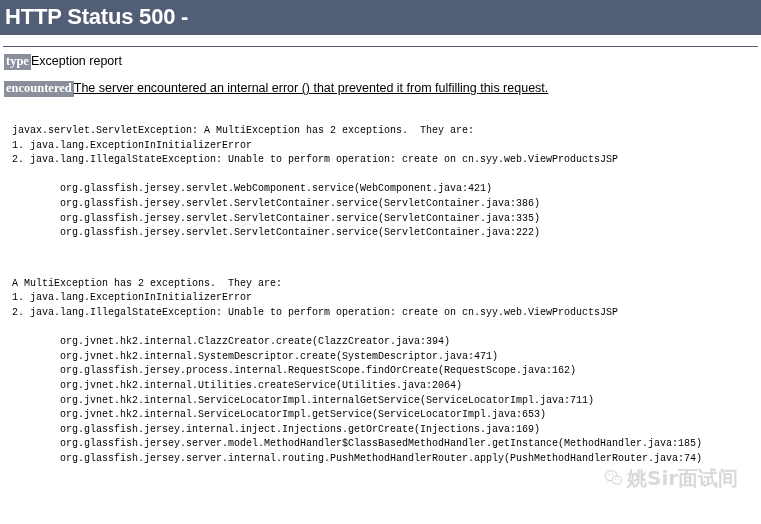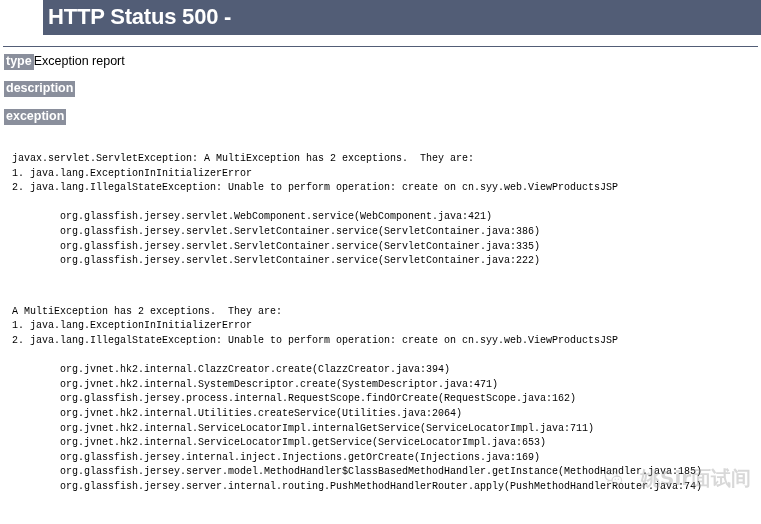--- a/index.html
+++ b/index.html
@@ -22,21 +22,20 @@
     background: #525D76;
     color: #ffffff;
     font-size: 22px;
     font-weight: bold;
     line-height: 1;
     padding: 6px 0 7px 5px;
     letter-spacing: -0.2px;
     font-family: "Liberation Sans", sans-serif;
     height: 22px;
     box-sizing: content-box;
-    margin-left: 43px;
   }
 
   .header-rule {
     border: none;
     border-top: 1px solid #525D76;
     margin: 11px 3px 0 3px;
     height: 0;
   }
 
   
@@ -57,21 +56,21 @@
   }
   .field-row.first { padding-top: 7px; height: 27px; }
 
   .field-label {
     font-weight: bold;
     background: #8a8f9c;
     color: #ffffff;
     padding: 1px 2px 2px 2px;
     font-size: 12.5px;
     line-height: 13px;
-    font-family: Liberation Sans, sans-serif;
+    font-family: Liberation Serif, serif;
     display: inline-block;
   }
 
   .field-value {
     font-size: 12.5px;
     line-height: 15px;
     color: #000;
     font-family: "Liberation Sans", sans-serif;
   }
   .field-value.underlined {
@@ -95,21 +94,21 @@
   .sec-gap-2 { height: 11px; }
   .sec-gap-3 { height: 9px; }
 
   
   .watermark {
     position: absolute;
     left: 604px;
     top: 468px;
     display: flex;
     align-items: center;
-    gap: 17px;
+    gap: 4px;
     opacity: 0.38;
     pointer-events: none;
     user-select: none;
   }
   .watermark .wm-icon {
     width: 19px;
     height: 19px;
     display: block;
   }
   .watermark .wm-text {
@@ -130,26 +129,24 @@
 
 <div class="page-body">
 
   <div class="field-row first">
     <span class="field-label">type</span>
     <span class="field-value">Exception report</span>
   </div>
 
 
   <div class="field-row">
-    <span class="field-label">description</span>
+    <span class="field-label">encountered</span>
+    <span class="field-value underlined">The server encountered an internal error () that prevented it from fulfilling this request.</span>
   </div>
 
-  <div class="field-row">
-    <span class="field-label">exception</span>
-  </div>
 
   <div class="sec-gap-1"></div>
 
   <pre class="trace"><span>javax.servlet.ServletException: A MultiException has 2 exceptions.  They are:</span>
 <span>1. java.lang.ExceptionInInitializerError</span>
 <span>2. java.lang.IllegalStateException: Unable to perform operation: create on cn.syy.web.ViewProductsJSP</span>
 
 	<span>org.glassfish.jersey.servlet.WebComponent.service(WebComponent.java:421)</span>
 	<span>org.glassfish.jersey.servlet.ServletContainer.service(ServletContainer.java:386)</span>
 	<span>org.glassfish.jersey.servlet.ServletContainer.service(ServletContainer.java:335)</span>

